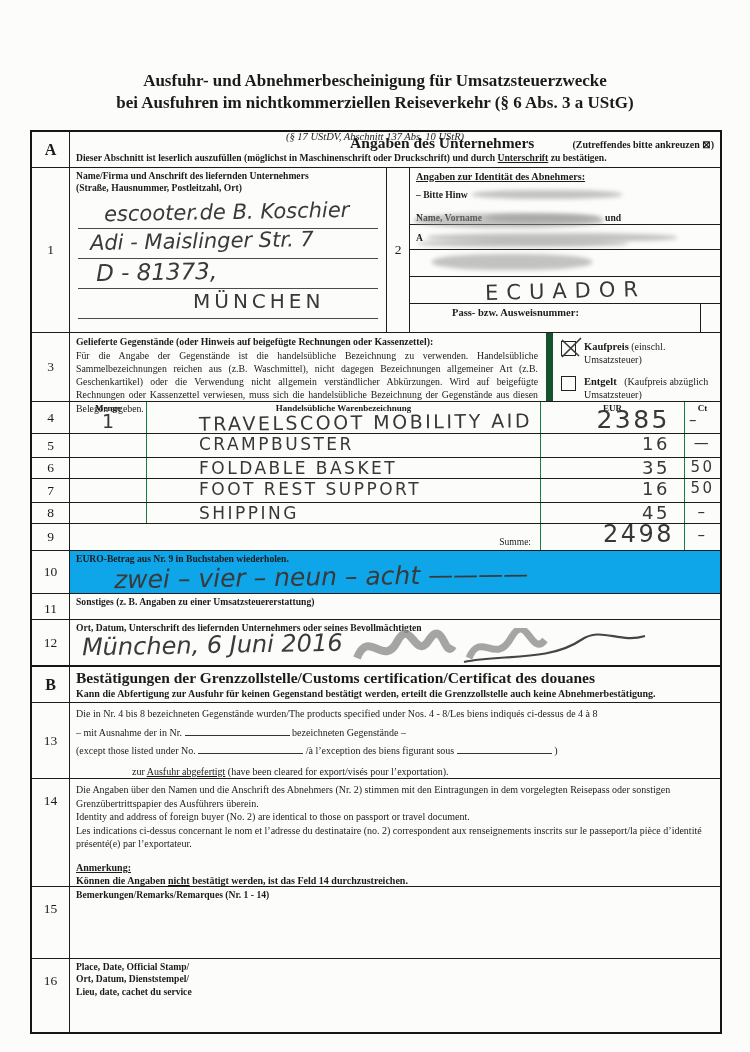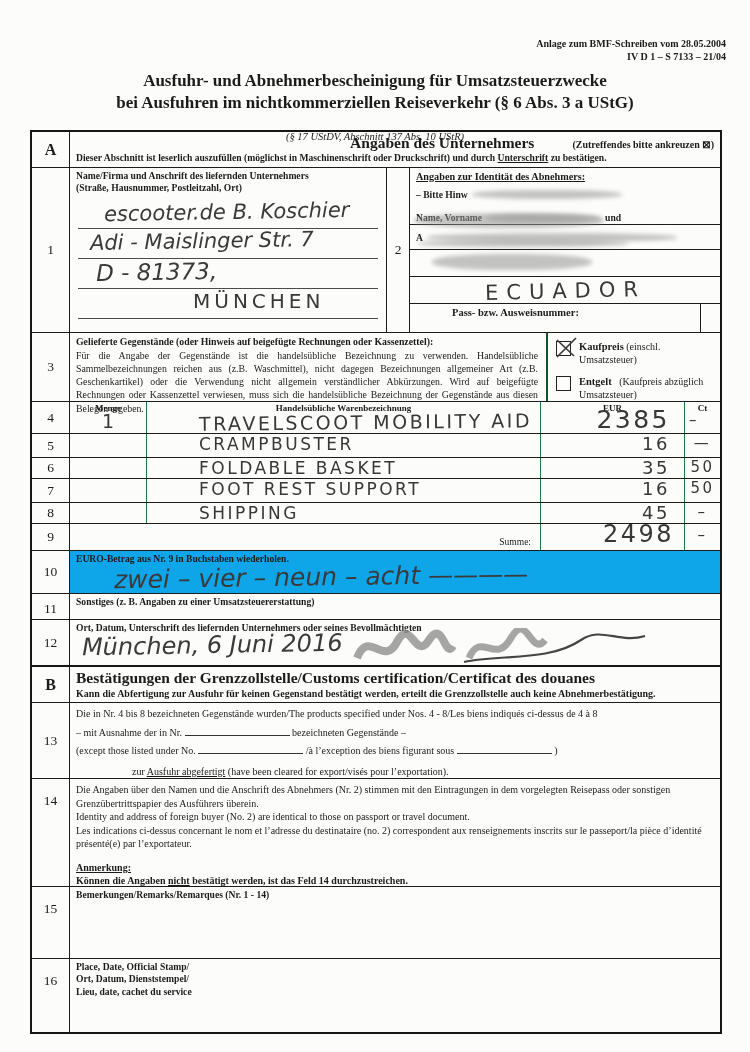--- a/index.html
+++ b/index.html
@@ -38,21 +38,21 @@
   .col2 { width:23px; min-width:23px; border-right:1px solid #1c1c1c; display:flex; align-items:center; justify-content:center; font-size:13.5px; }
   .buyerbox { flex:1; display:flex; flex-direction:column; }
   .b-sub { border-bottom:1px solid #1c1c1c; padding:2px 6px; position:relative; }
   .b-sub.last { border-bottom:none;margin-left:36px; }
 
   .passrow { display:flex; padding:0; }
   .passlbl { flex:1; padding:3px 6px; font-size:10.5px; font-weight:bold; }
   .passbox { width:20px; border-left:1px solid #1c1c1c; }
 
   
-  .cbcell { width:174px; min-width:174px; border-left:2px solid #14532d; padding:7px 6px 2px 8px; }
+  .cbcell { width:174px; min-width:174px; border-left:7px solid #14532d; padding:7px 6px 2px 8px; }
   .cbrow { display:flex; margin-bottom:9px; }
   .cb { width:15px; height:15px; min-width:15px; border:1.6px solid #222; position:relative; background:#fdfdfc; margin-right:8px; margin-top:1px; }
   .cb svg { position:absolute; top:-5px; left:-2px; overflow:visible; }
   .cbl { font-size:10px; line-height:1.25; }
   .cbl b { font-size:10.5px; }
 
   
   .gcol { border-right:1px solid #15803d; position:relative; }
   .gcol.mg { width:77px; min-width:77px; }
   .gcol.ds { flex:1; }
@@ -73,24 +73,20 @@
   .sig { margin-left:6px; margin-top:-6px; }
   .ind { margin-left:56px; margin-top:7px; width:350px; }
   .p14 { margin-bottom:0; }
   .sp { height:10px; }
 </style>
 </head>
 <body>
 
 <div class="page">
 
-  <div class="anno">
-    <div>Anlage zum BMF-Schreiben vom 28.05.2004</div>
-    <div>IV D 1 – S 7133 –  21/04</div>
-  </div>
 
   <div class="titleblock">
     <div class="title-l">Ausfuhr- und Abnehmerbescheinigung für Umsatzsteuerzwecke</div>
     <div class="title-l">bei Ausfuhren im nichtkommerziellen Reiseverkehr (§ 6 Abs. 3 a UStG)</div>
     <div class="subtitle">(§ 17 UStDV, Abschnitt 137 Abs. 10 UStR)</div>
   </div>
 
   <div class="form">
 
     <div class="row first" style="height:35px">

